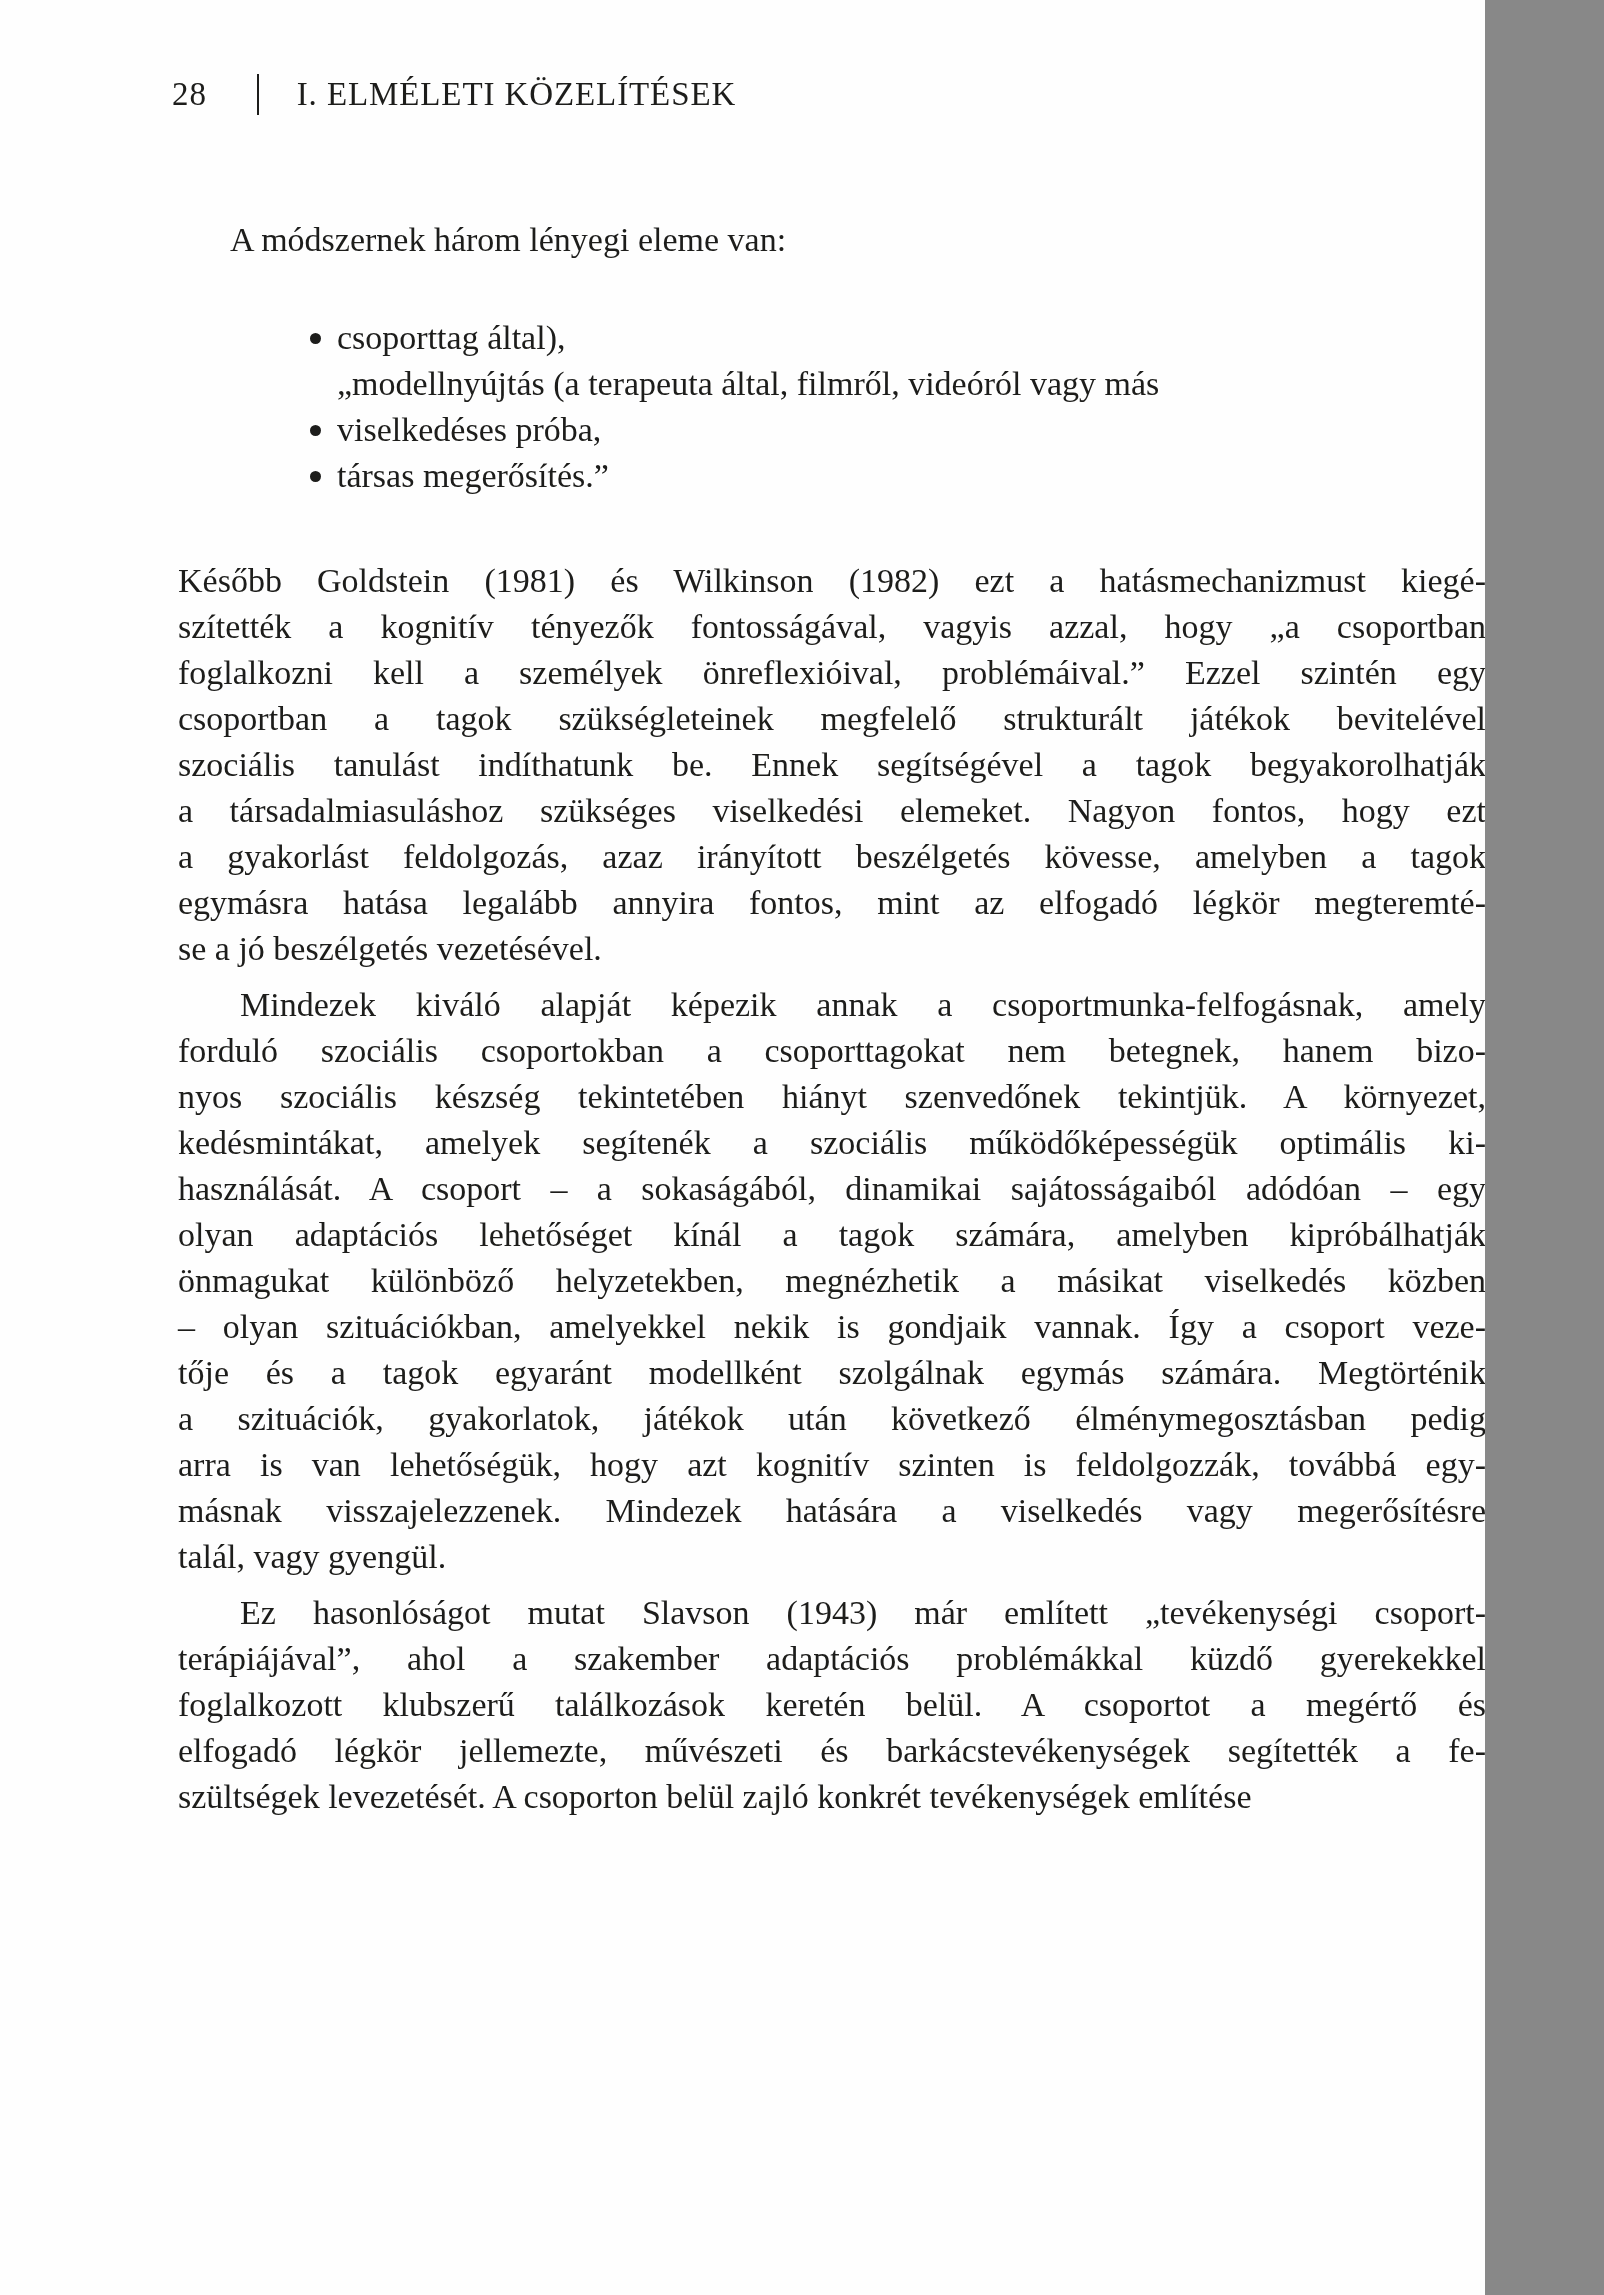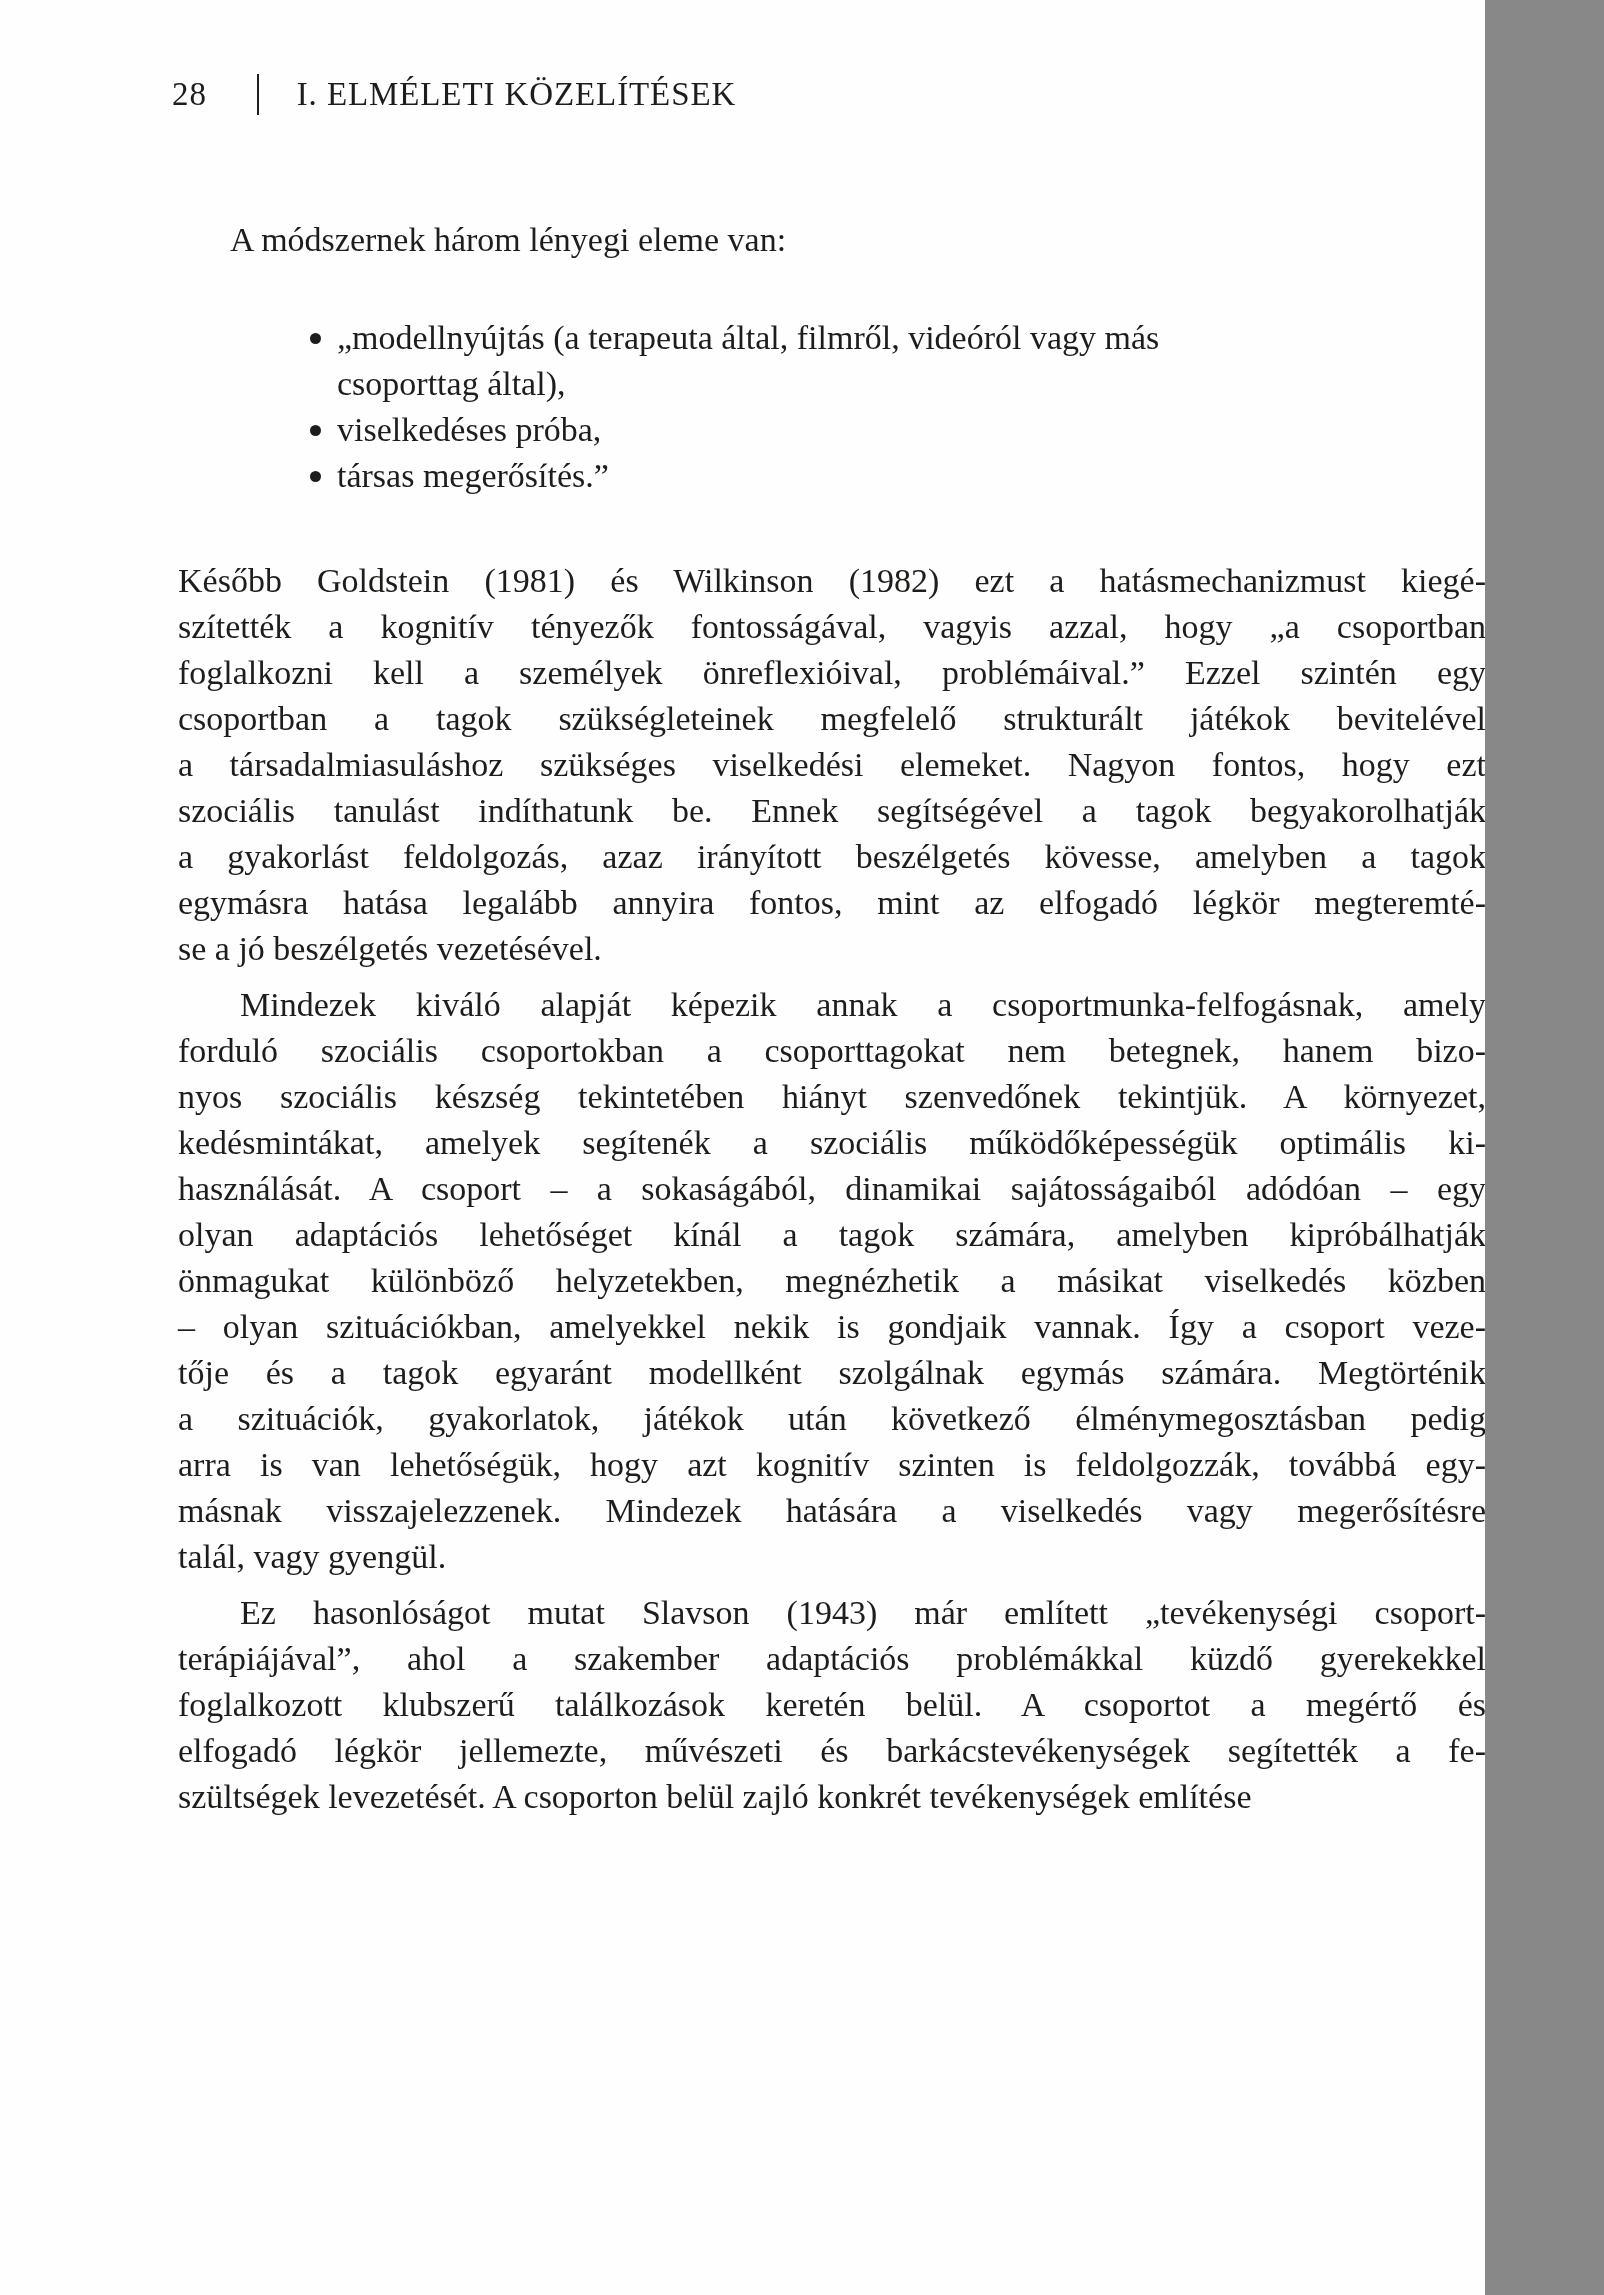--- a/index.html
+++ b/index.html
@@ -93,40 +93,40 @@
     <span class="page-num">28</span>
     <span class="divider"></span>
     <span class="running-title">I. ELMÉLETI KÖZELÍTÉSEK</span>
   </header>
 
   <main class="text-block">
     <p class="intro">A módszernek három lényegi eleme van:</p>
     <ul class="bullets">
         <li>
           <span class="dot"></span>
+          <div class="line">csoporttag által),</div>
           <div class="line">„modellnyújtás (a terapeuta által, filmről, videóról vagy más</div>
-          <div class="line">csoporttag által),</div>
         </li>
         <li>
           <span class="dot"></span>
           <div class="line">viselkedéses próba,</div>
         </li>
         <li>
           <span class="dot"></span>
           <div class="line">társas megerősítés.”</div>
         </li>
       </ul>
     <div class="paragraphs">
         <div class="para">
           <div class="line">Később Goldstein (1981) és Wilkinson (1982) ezt a hatásmechanizmust kiegé-</div>
           <div class="line">szítették a kognitív tényezők fontosságával, vagyis azzal, hogy „a csoportban</div>
           <div class="line">foglalkozni kell a személyek önreflexióival, problémáival.” Ezzel szintén egy</div>
           <div class="line">csoportban a tagok szükségleteinek megfelelő strukturált játékok bevitelével</div>
+          <div class="line">szociális tanulást indíthatunk be. Ennek segítségével a tagok begyakorolhatják</div>
           <div class="line">a társadalmiasuláshoz szükséges viselkedési elemeket. Nagyon fontos, hogy ezt</div>
-          <div class="line">szociális tanulást indíthatunk be. Ennek segítségével a tagok begyakorolhatják</div>
           <div class="line">a gyakorlást feldolgozás, azaz irányított beszélgetés kövesse, amelyben a tagok</div>
           <div class="line">egymásra hatása legalább annyira fontos, mint az elfogadó légkör megteremté-</div>
           <div class="line last">se a jó beszélgetés vezetésével.</div>
         </div>
         <div class="para">
           <div class="line indent">Mindezek kiváló alapját képezik annak a csoportmunka-felfogásnak, amely</div>
           <div class="line">forduló szociális csoportokban a csoporttagokat nem betegnek, hanem bizo-</div>
           <div class="line">nyos szociális készség tekintetében hiányt szenvedőnek tekintjük. A környezet,</div>
           <div class="line">kedésmintákat, amelyek segítenék a szociális működőképességük optimális ki-</div>
           <div class="line">használását. A csoport – a sokaságából, dinamikai sajátosságaiból adódóan – egy</div>

